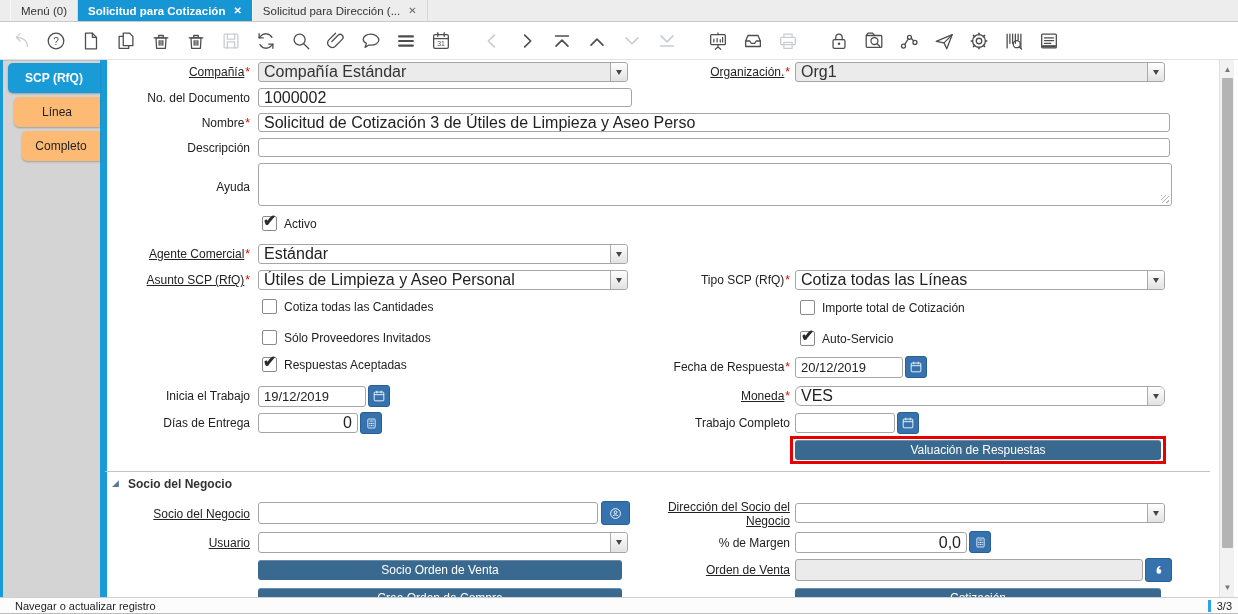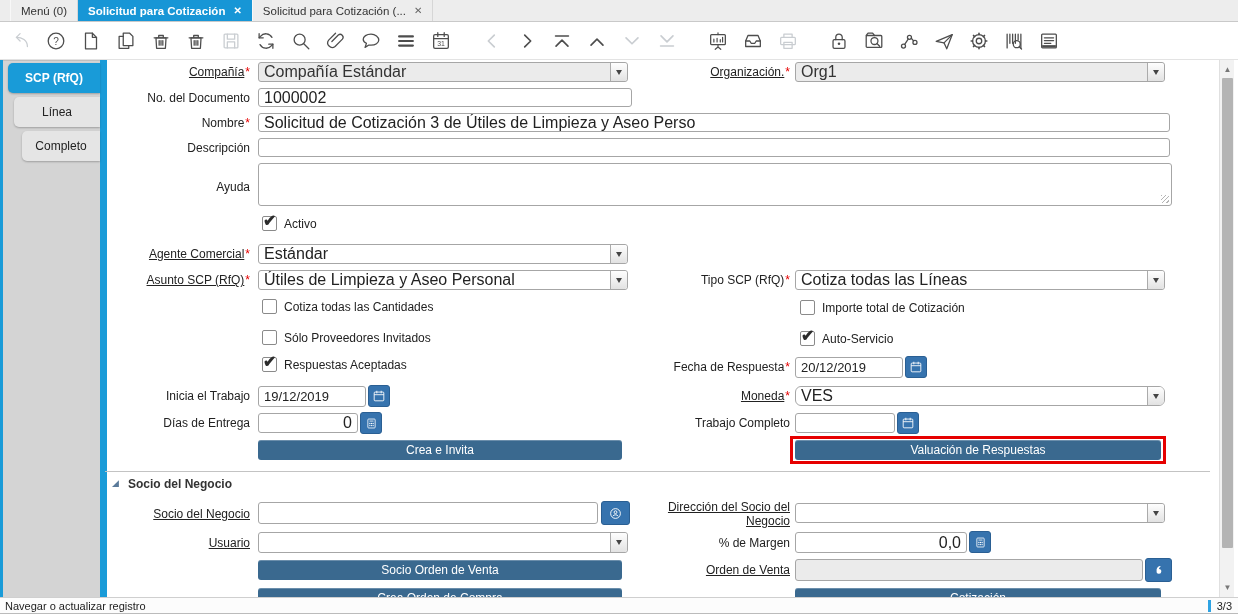--- a/index.html
+++ b/index.html
@@ -26,21 +26,21 @@
   .tbicon.gap{margin-left:16px;}
 
   
   .clip{position:absolute;left:0;top:60px;width:1219px;height:537px;overflow:hidden;background:#fff;}
 
   
   .side-blueline{position:absolute;left:0;top:0;width:3px;height:537px;background:#199bd8;}
   .side-gray{position:absolute;left:3px;top:0;width:97px;height:537px;background:#d4d4d4;border-top:1px solid #bfbfbf;}
   .side-strip{position:absolute;left:100px;top:0;width:7px;height:537px;background:#199bd8;}
   .vtab{position:absolute;height:30px;display:flex;align-items:center;justify-content:center;
-    font-size:12px;color:#222;background:#e5e5e5;border-radius:5px 0 0 5px;
+    font-size:12px;color:#222;background:#fdba74;border-radius:5px 0 0 5px;
     box-shadow:0 1px 2px rgba(0,0,0,.25);cursor:default;}
   .vtab.active{background:#199bd8;color:#fff;font-weight:bold;}
 
   
   .lbl{position:absolute;font-size:12px;color:#222;text-align:right;line-height:14px;}
   .lbl .link{text-decoration:underline;}
   .req{color:#e60000;margin-left:1px;}
   .fld{position:absolute;border:1px solid #a6a6a6;border-radius:3px;background:#fff;
     font-size:16px;color:#222;display:flex;align-items:center;padding:0 5px;overflow:hidden;white-space:nowrap;}
   .fld.ro{background:#ebebeb;color:#333;}
@@ -72,39 +72,39 @@
   
   .vscroll{position:absolute;right:4px;top:60px;width:15px;height:537px;background:#f2f2f2;
     border-left:1px solid #e0e0e0;}
   .vscroll .arr{position:absolute;left:0;width:15px;height:15px;display:flex;align-items:center;
     justify-content:center;font-size:8px;color:#777;}
   .vscroll .thumb{position:absolute;left:2px;width:11px;background:#b4b4b4;border-radius:1px;}
 
   
   .statusbar{position:absolute;left:0;top:597px;width:1238px;height:17px;background:#fcfcfc;
     border-top:1px solid #cfcfcf;display:flex;align-items:center;font-size:11px;color:#222;}
-  .statusbar .msg{padding-left:5px;flex:1;}
+  .statusbar .msg{padding-left:15px;flex:1;}
   .statusbar .vsep{width:3px;height:12px;background:#2ea3e3;margin-right:6px;}
   .statusbar .rec{padding-right:6px;}
 </style>
 </head>
 <body>
 
 <div id="screen">
 
   <div class="tabbar">
     <div class="wtab">
       <span>Menú (0)</span>
     </div>
     <div class="wtab active">
       <span>Solicitud para Cotización</span>
       <span class="x">✕</span>
     </div>
     <div class="wtab">
-      <span>Solicitud para Cotización (...</span>
+      <span>Solicitud para Dirección (...</span>
       <span class="x">✕</span>
     </div>
   </div>
 
   <div class="toolbar">
       <span class="tbicon disabled">
         <svg viewBox="0 0 24 24">
           <path d="M19 18c0-7-6-10-12-10"></path>
           <path d="M11 4L7 8l4 4"></path>
         </svg>
@@ -409,23 +409,20 @@
     <div class="fld" style="left:795px;top:353px;width:100px;height:20px;">
       <span></span>
     </div>
     <div class="sqbtn" style="left:897px;top:352px;width:22px;height:22px;">
       <svg viewBox="0 0 16 16" width="14" height="14">
           <rect x="2.5" y="3.5" width="11" height="10" rx="1" fill="none" stroke="#fff"></rect>
           <path d="M2.5 6.5h11M5.5 2v3M10.5 2v3" stroke="#fff" fill="none"></path>
         </svg>
     </div>
 
-    <div class="bigbtn" style="left:258px;top:380px;width:364px;">
-        <span>Crea e Invita</span>
-      </div>
     <div class="bigbtn" style="left:795px;top:380px;width:366px;">
         <span>Valuación de Respuestas</span>
       </div>
     <div class="red-outline" style="left:790px;top:376px;width:376px;height:28px;"></div>
 
     <div class="sep" style="left:105px;top:411px;width:1105px;"></div>
     <div class="grp-tri" style="left:112px;top:418px;">◢</div>
     <div class="grp-lbl" style="left:128px;top:417px;"><span>Socio del Negocio</span></div>
 
     <div class="lbl" style="left:105px;top:447px;width:145px;"><span class="link">Socio del Negocio</span></div>

